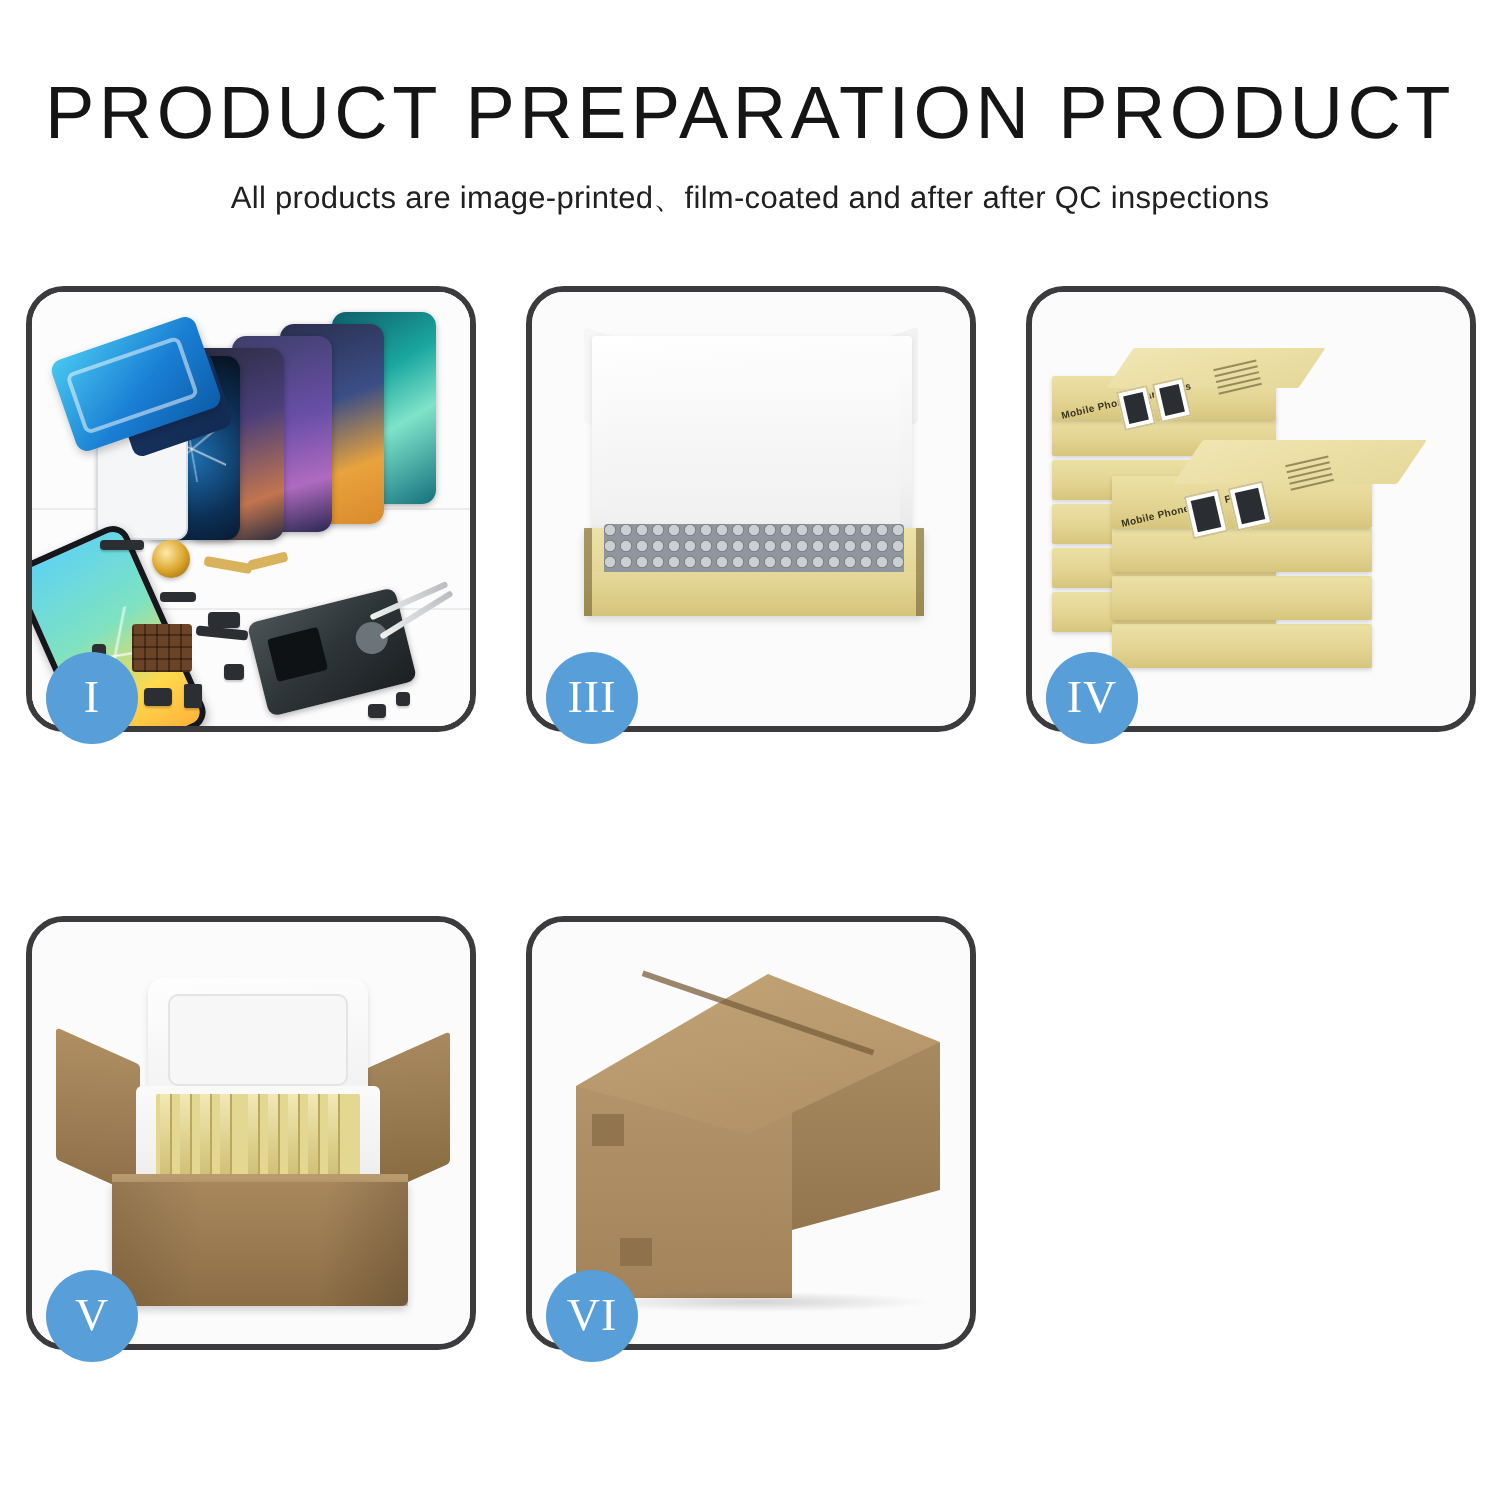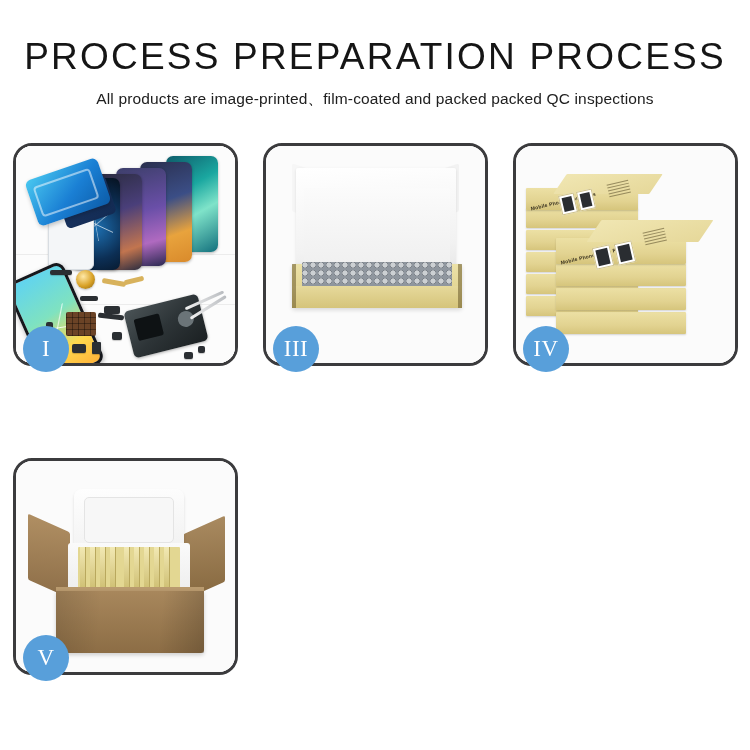--- a/index.html
+++ b/index.html
@@ -361,22 +361,22 @@
   }
   .c-shadow {
     position:absolute; left:26px; bottom:16px; width:172px; height:10px;
     background:radial-gradient(ellipse at center, rgba(0,0,0,.16) 0%, transparent 72%);
   }
 </style>
 </head>
 <body>
 
 <div id="header">
-  <div id="main-title">PROCESS PREPARATION PROCESS</div>
-  <div id="subtitle">All products are image-printed、film-coated and packed packed QC inspections</div>
+  <div id="main-title">PRODUCT PREPARATION PRODUCT</div>
+  <div id="subtitle">All products are image-printed、film-coated and after after QC inspections</div>
 </div>
 
 <div id="panel-grid">
 
   <div class="panel">
     <div class="panel-inner">
       <div class="p1-bg"></div>
       <div class="p1-sep" style="top:108px"></div>
       <div class="p1-sep" style="top:158px"></div>
 
@@ -500,14 +500,26 @@
           <i style="left:76px"></i>
           <i style="left:86px"></i>
       </div>
       <div class="v-cartonTop"></div>
       <div class="v-carton"></div>
       <div class="v-cartonShade"></div>
     </div>
     <div class="badge">V</div>
   </div>
 
+  <div class="panel">
+    <div class="panel-inner">
+      <div class="c-face-front"></div>
+      <div class="c-face-side"></div>
+      <div class="c-face-top"></div>
+      <div class="c-seam"></div>
+      <div class="c-tape1"></div>
+      <div class="c-tape2"></div>
+      <div class="c-shadow"></div>
+    </div>
+    <div class="badge">VI</div>
+  </div>
 
 </div>
 
 </body></html>

